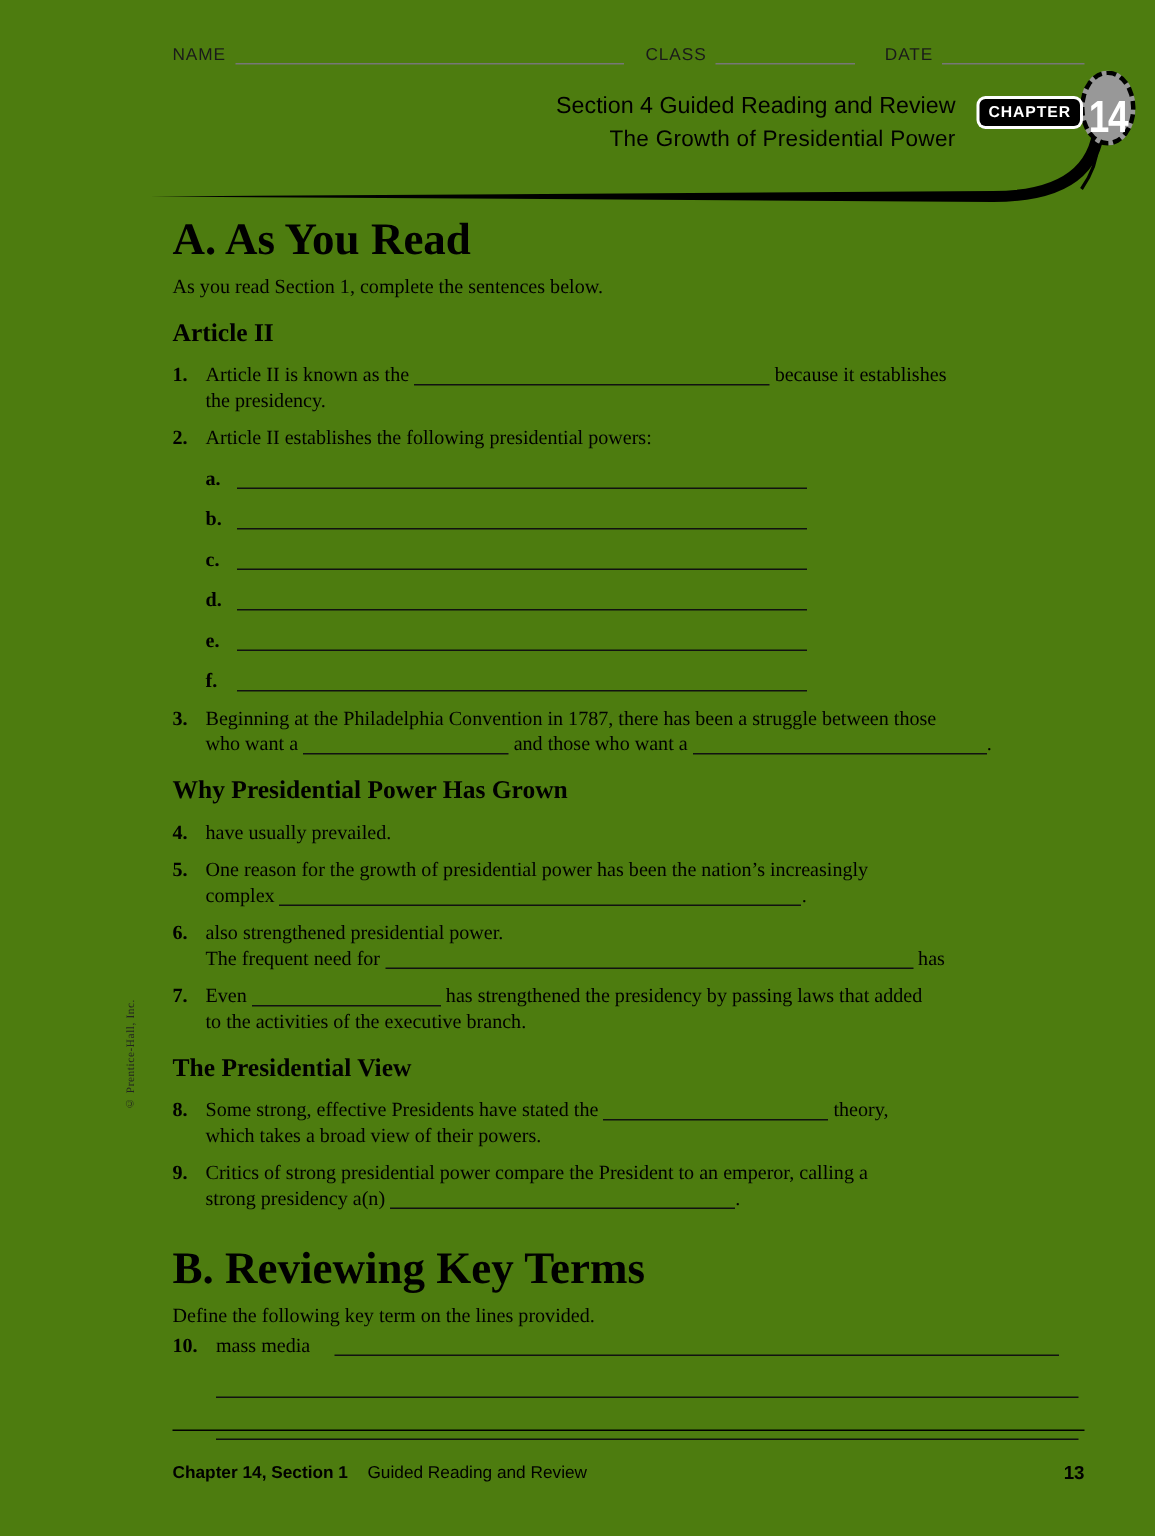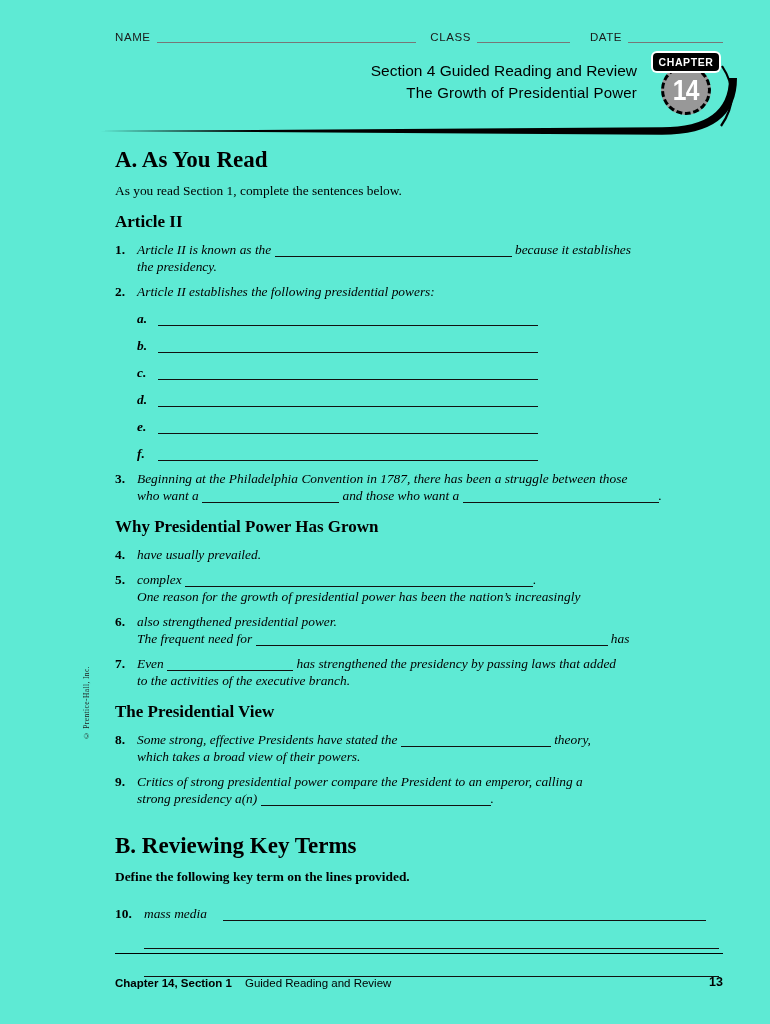--- a/index.html
+++ b/index.html
@@ -1,72 +1,72 @@
 <!DOCTYPE html>
 <html><head>
 <meta charset="utf-8">
 <style>
   html,body{margin:0;padding:0;background:#fff;}
-  .page{position:relative;width:770px;height:1024px;background:#5eead4;overflow:hidden;
+  .page{position:relative;width:770px;height:1024px;background:#4d7c0f;overflow:hidden;
         font-family:"Liberation Serif",serif;color:#000;}
 
   
   .form-row{position:absolute;top:31px;left:115px;width:608px;display:flex;align-items:flex-end;
             font-family:"Liberation Sans",sans-serif;font-size:11.5px;letter-spacing:.6px;color:#1a1a1a;}
   .form-line{display:inline-block;border-bottom:1.5px solid #777;height:9px;margin-left:6px;}
   .line-name{width:260px;margin-right:14px;}
   .line-class{width:93px;margin-right:20px;}
   .line-date{width:95px;}
 
   
   .title-block{position:absolute;top:62px;right:133px;text-align:right;
                font-family:"Liberation Sans",sans-serif;}
   .subtitle{font-size:15.5px;line-height:18px;}
   .main-title{font-size:15px;font-weight:normal;line-height:23px;letter-spacing:.2px;margin-top:1px;}
 
   
-  .badge{position:absolute;top:53px;right:51px;width:66px;display:flex;flex-direction:column;align-items:center;z-index:3;}
+  .badge{position:absolute;top:53px;right:51px;width:66px;display:flex;flex-direction:row;align-items:center;z-index:3;}
   .badge-chapter{background:#000;color:#fff;font:bold 10.5px/1 "Liberation Sans",sans-serif;
                  padding:4px 6px 3px;border-radius:4px;letter-spacing:.6px;z-index:2;box-shadow:0 0 0 2px #fff;}
   .badge-circle{width:44px;height:44px;border-radius:50%;background:#989898;border:3px dashed #000;
-                margin-top:-6px;display:flex;align-items:center;justify-content:center;z-index:1;}
+                margin-top:-6px;display:flex;align-items:flex-end;justify-content:center;z-index:1;}
   .badge-num{color:#fff;font:bold 30px/1 "Liberation Sans",sans-serif;letter-spacing:-1px;
              transform:scaleX(.82);display:inline-block;}
 
   
   .swoosh{position:absolute;top:0;left:0;width:770px;height:160px;z-index:1;pointer-events:none;}
 
   
   .content{position:absolute;left:115px;top:147px;width:605px;font-size:13.4px;line-height:17px;}
-  .section-heading{font-size:23px;font-weight:bold;line-height:26px;margin:0 0 9px 0;}
+  .section-heading{font-size:30px;font-weight:bold;line-height:26px;margin:0 0 9px 0;}
   .section-intro{margin:0 0 4px 0;}
   .subheading{font-size:17px;font-weight:bold;line-height:20px;margin:13px 0 9px 0;}
   .question{position:relative;padding-left:22px;margin-bottom:8px;}
   .qnum{position:absolute;left:0;top:0;font-weight:bold;}
-  .qline{white-space:nowrap;font-style:italic;}
+  .qline{white-space:nowrap;}
   .blank{display:inline-block;border-bottom:1.3px solid #111;height:13px;margin-bottom:-3px;}
   .subline{margin-top:10px;}
   .sublabel{font-weight:bold;display:inline-block;width:21px;}
   .section+.section{margin-top:26px;}
   .gapped .question{padding-left:29px;}
-  .gapped .section-intro{margin-bottom:20px;font-weight:bold;}
+  .gapped .section-intro{margin-bottom:3px;}
   .gapped .qline+.qline{margin-top:11px;}
   .gapped .subheadless{margin-top:2px;}
 
   
   .copyright{position:absolute;left:82px;top:666px;writing-mode:vertical-rl;transform:rotate(180deg);
              font-size:7.5px;letter-spacing:.4px;color:#222;font-family:"Liberation Serif",serif;}
 
   
   .footer{position:absolute;left:115px;width:608px;top:953px;border-top:1.5px solid #000;
-          padding-top:5px;display:flex;align-items:flex-end;
+          padding-top:21px;display:flex;align-items:center;
           font-family:"Liberation Sans",sans-serif;font-size:11.5px;}
   .footer-left-bold{font-weight:bold;}
   .footer-left-reg{margin-left:13px;}
-  .footer-page{margin-left:auto;font-weight:bold;font-size:12.5px;margin-top:16px;}
+  .footer-page{margin-left:auto;font-weight:bold;font-size:12.5px;}
 </style>
 </head>
 <body>
 
 <div class="page">
 
   <div class="form-row">
     <span>NAME</span>
     <span class="form-line line-name"></span>
     <span>CLASS</span>
@@ -117,22 +117,22 @@
           <div class="qline"><span class="qtext">Beginning at the Philadelphia Convention in 1787, there has been a struggle between those</span></div>
           <div class="qline"><span class="qtext">who want a </span><span class="blank" style="width: 137px;"></span><span class="qtext"> and those who want a </span><span class="blank" style="width: 196px;"></span><span class="qtext">.</span></div>
         </div>
         <div class="subheading">Why Presidential Power Has Grown</div>
         <div class="question">
           <span class="qnum">4.</span>
           <div class="qline"><span class="qtext">have usually prevailed.</span></div>
         </div>
         <div class="question">
           <span class="qnum">5.</span>
+          <div class="qline"><span class="qtext">One reason for the growth of presidential power has been the nation’s increasingly</span></div>
           <div class="qline"><span class="qtext">complex </span><span class="blank" style="width: 348px;"></span><span class="qtext">.</span></div>
-          <div class="qline"><span class="qtext">One reason for the growth of presidential power has been the nation’s increasingly</span></div>
         </div>
         <div class="question">
           <span class="qnum">6.</span>
           <div class="qline"><span class="qtext">also strengthened presidential power.</span></div>
           <div class="qline"><span class="qtext">The frequent need for </span><span class="blank" style="width: 352px;"></span><span class="qtext"> has</span></div>
         </div>
         <div class="question">
           <span class="qnum">7.</span>
           <div class="qline"><span class="qtext">Even </span><span class="blank" style="width: 126px;"></span><span class="qtext"> has strengthened the presidency by passing laws that added</span></div>
           <div class="qline"><span class="qtext">to the activities of the executive branch.</span></div>

